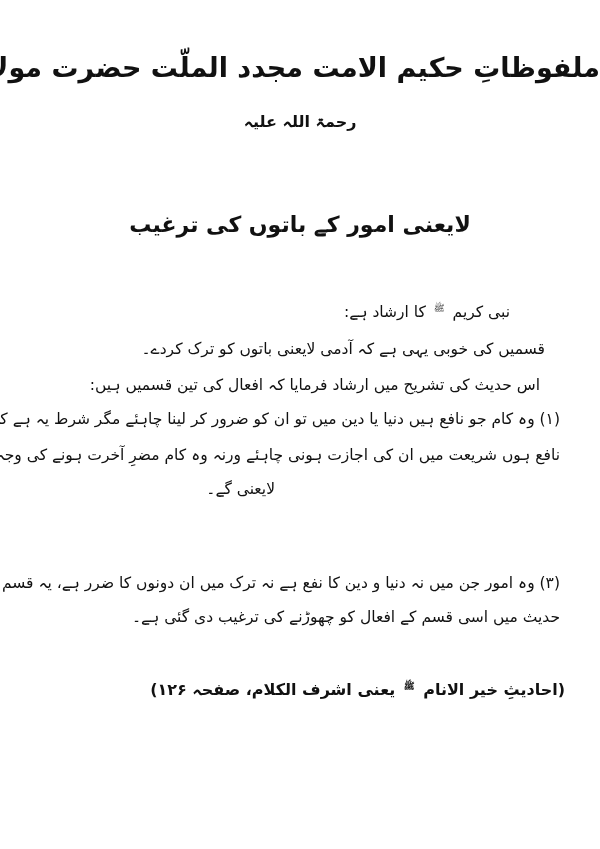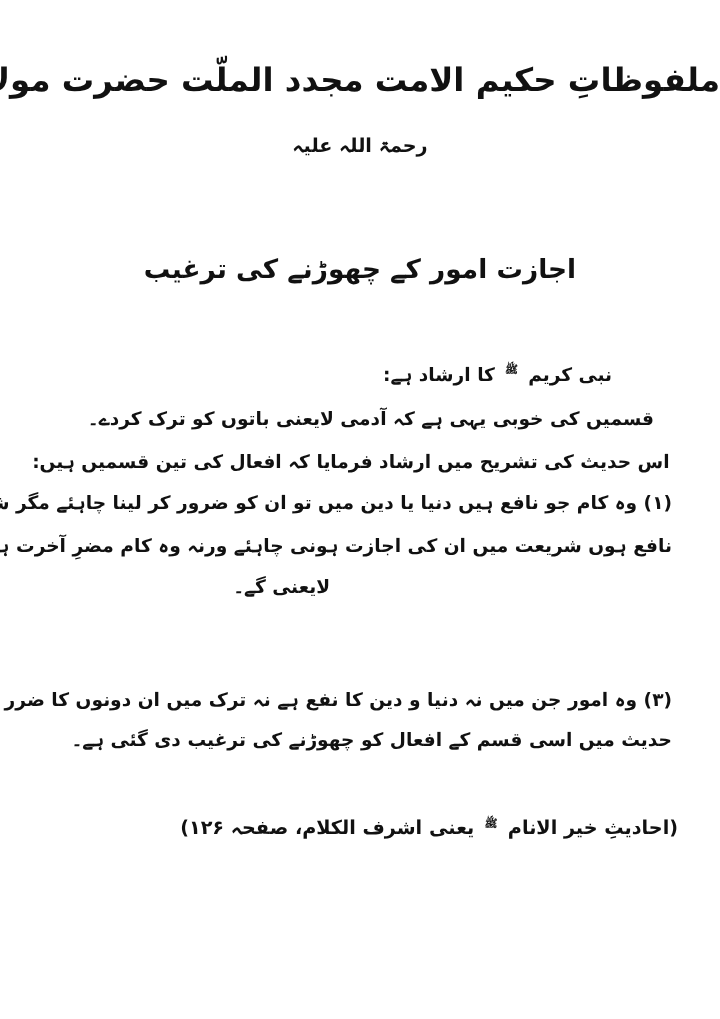--- a/index.html
+++ b/index.html
@@ -36,30 +36,29 @@
     .title-2 { top: 112px; font-size: 16px; }
     .subtitle {
       top: 212px;
       left: 0; right: 0;
       text-align: center;
       font-weight: bold;
       font-size: 22px;
     }
     .body-text {
       font-size: 15.5px;
-      font-weight: bold;
     }
     .honorific {
       font-size: 9px;
       vertical-align: super;
       margin: 0 3px;
     }
     .l1 { top: 302px; right: 90px; }
     .l2 { top: 340px; right: 55px; }
-    .l3 { top: 376px; right: 42px; margin-left: 46px; }
+    .l3 { top: 376px; right: 60px; margin-left: 46px; }
     .l4 { top: 410px; right: 40px; left: 38px; text-align: justify; text-align-last: justify; }
     .l5 { top: 446px; right: 40px; left: 38px; text-align: justify; text-align-last: justify; }
     .l6 { top: 480px; right: 325px; }
     .l7 { top: 539px; right: 55px; }
     .l8 { top: 574px; right: 40px; }
     .l9 { top: 608px; right: 40px; }
     .ref1 {
       top: 680px;
       right: 35px;
       font-size: 16px;
@@ -73,21 +72,21 @@
     }
   </style>
 </head>
 <body>
 
 <div class="page">
 
   <div class="line title title-1">ملفوظاتِ حکیم الامت مجدد الملّت حضرت مولانا محمد اشرف علی تھانوی</div>
   <div class="line title title-2">رحمۃ اللہ علیہ</div>
 
-  <div class="line subtitle">اجازت امور کے چھوڑنے کی ترغیب</div>
+  <div class="line subtitle">لایعنی امور کے باتوں کی ترغیب</div>
 
   <div class="line body-text l1">
     <span>نبی کریم</span>
     <span class="honorific">ﷺ</span>
     <span>کا ارشاد ہے:</span>
   </div>
 
   <div class="line body-text l2">قسمیں کی خوبی یہی ہے کہ آدمی لایعنی باتوں کو ترک کردے۔</div>
   <div class="line body-text l3">اس حدیث کی تشریح میں ارشاد فرمایا کہ افعال کی تین قسمیں ہیں:</div>
 

